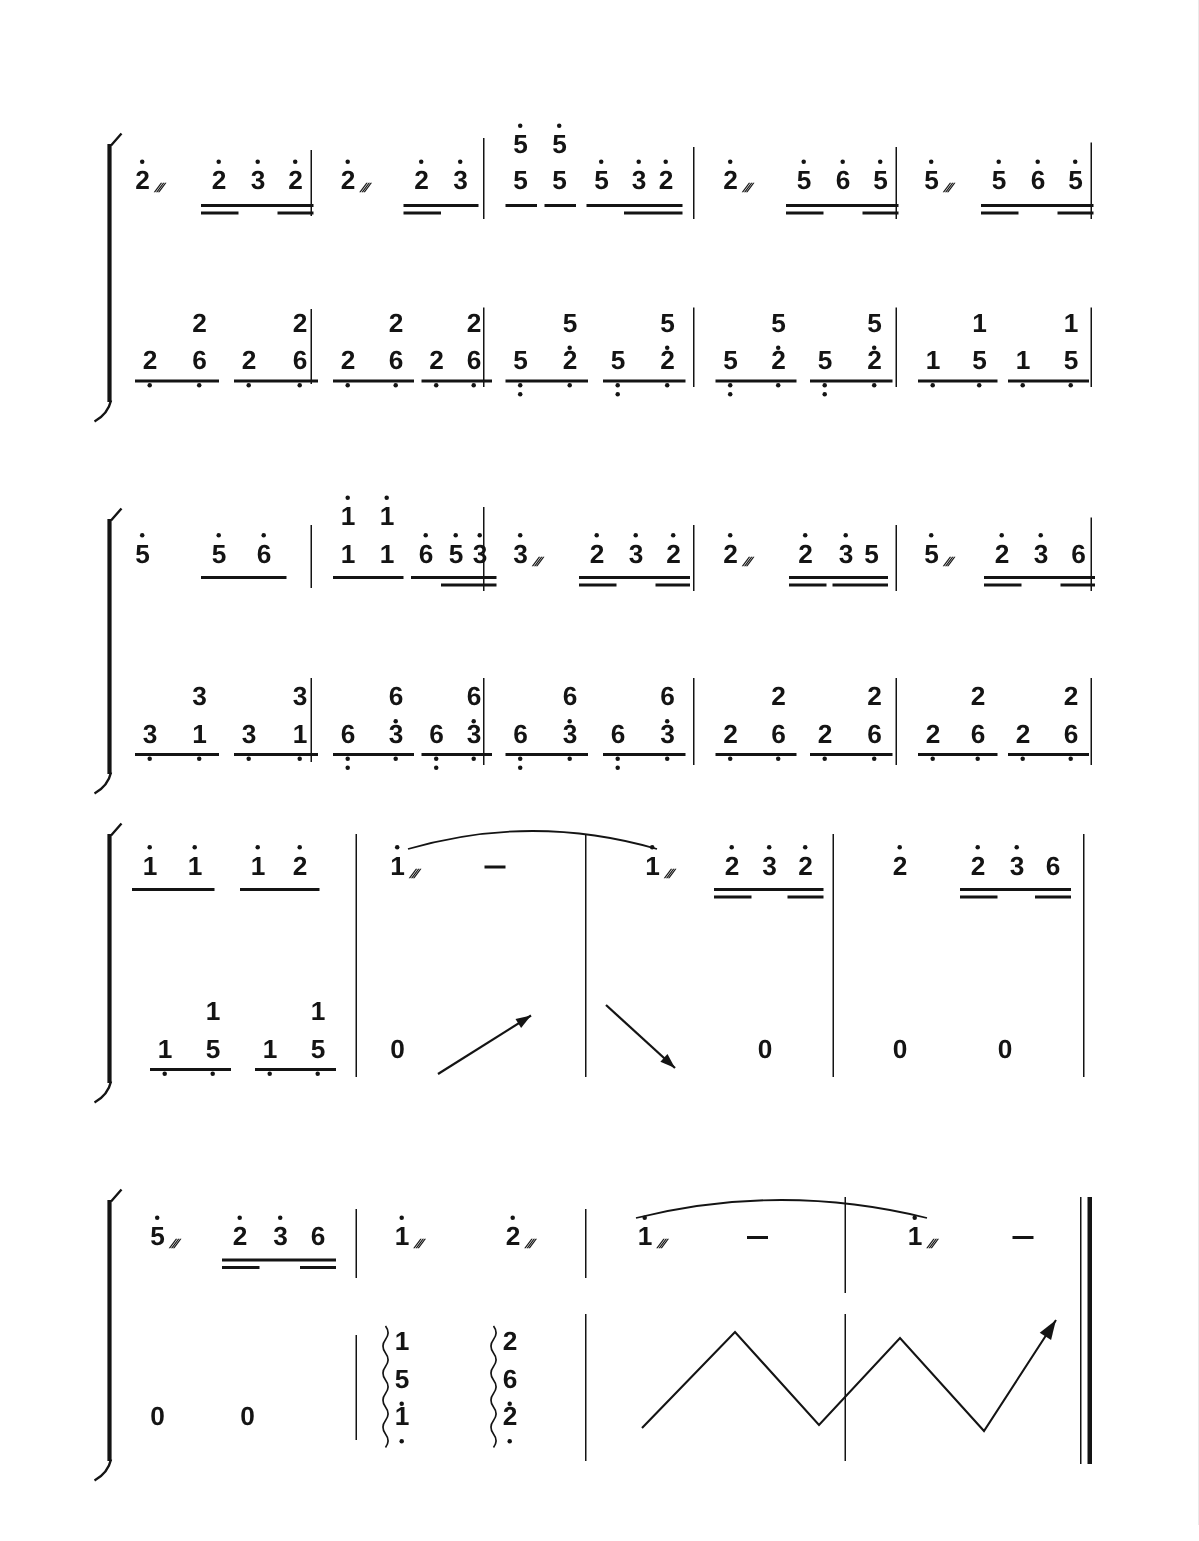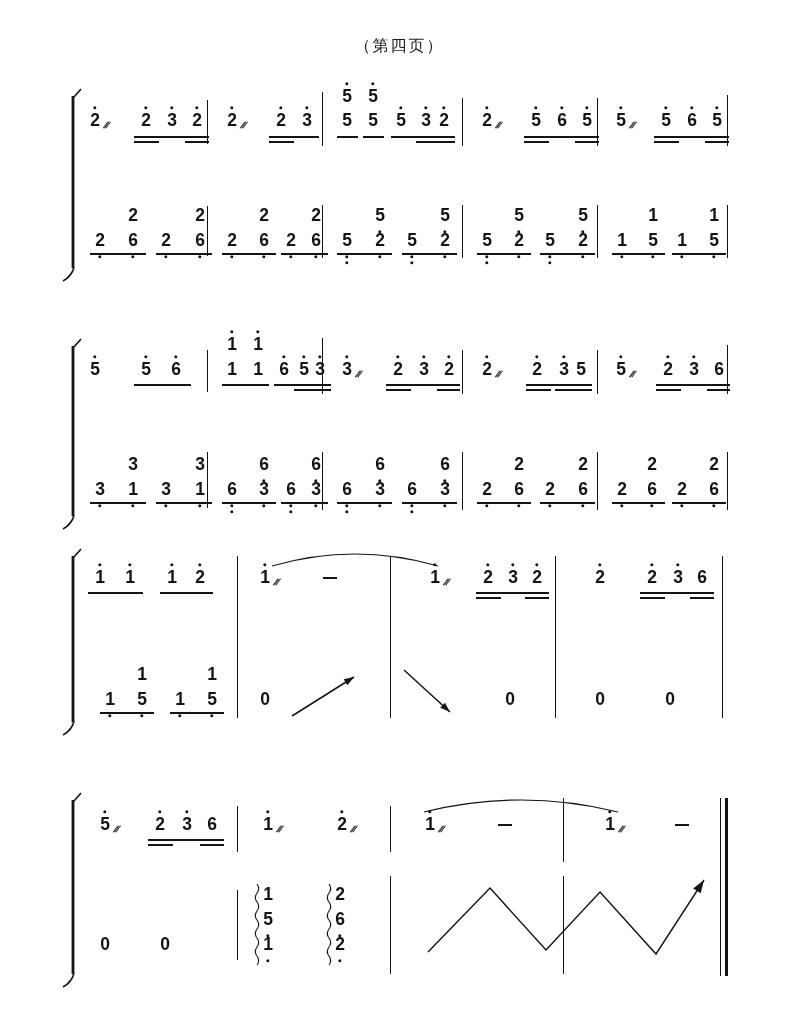--- a/index.html
+++ b/index.html
@@ -30,21 +30,20 @@
       <line x1="404" y1="670" x2="450" y2="712" stroke="#141414" stroke-width="1.5"></line>
       <polygon points="450,712 440.2552022866441,707.8420055885351 444.97508783479344,702.6726071310381" fill="#141414"></polygon>
       <path d="M 73 800 L 73 974" stroke="#141414" stroke-width="2.8" fill="none"></path>
       <path d="M 74 801 L 81 793 M 74 973 Q 72 982 63 987" stroke="#141414" stroke-width="1.6" fill="none"></path>
       <path d="M 257 884 q 3.4 4.5 0 9 q -3.4 4.5 0 9 q 3.4 4.5 0 9 q -3.4 4.5 0 9 q 3.4 4.5 0 9 q -3.4 4.5 0 9 q 3.4 4.5 0 9 q -3.4 4.5 0 9 q 3.4 4.5 0 9" stroke="#141414" stroke-width="1.1" fill="none"></path>
       <path d="M 329 884 q 3.4 4.5 0 9 q -3.4 4.5 0 9 q 3.4 4.5 0 9 q -3.4 4.5 0 9 q 3.4 4.5 0 9 q -3.4 4.5 0 9 q 3.4 4.5 0 9 q -3.4 4.5 0 9 q 3.4 4.5 0 9" stroke="#141414" stroke-width="1.1" fill="none"></path>
       <path d="M 424 812 Q 521 788 618 812" stroke="#141414" stroke-width="1.2" fill="none"></path>
       <polyline points="428,952 490,888 546,950 600,892 656,954 704,880" stroke="#141414" stroke-width="1.4" fill="none"></polyline>
       <polygon points="704,880 700.7008414253372,893.3553567043051 693.1501898420883,888.457636758414" fill="#141414"></polygon>
     </svg>
-  <div class="page-title">（第四页）</div>
   <div id="notes-layer">
       <span class="bl" style="left: 207px; top: 100px; height: 44px; width: 1.4px;"></span>
       <span class="bl" style="left: 322px; top: 92px; height: 54px; width: 1.4px;"></span>
       <span class="bl" style="left: 462px; top: 98px; height: 48px; width: 1.4px;"></span>
       <span class="bl" style="left: 597px; top: 98px; height: 48px; width: 1.4px;"></span>
       <span class="bl" style="left: 727px; top: 95px; height: 51px; width: 1.4px;"></span>
       <span class="bl" style="left: 207px; top: 206px; height: 50px; width: 1.4px;"></span>
       <span class="bl" style="left: 322px; top: 205px; height: 53px; width: 1.4px;"></span>
       <span class="bl" style="left: 462px; top: 205px; height: 53px; width: 1.4px;"></span>
       <span class="bl" style="left: 597px; top: 205px; height: 53px; width: 1.4px;"></span>

